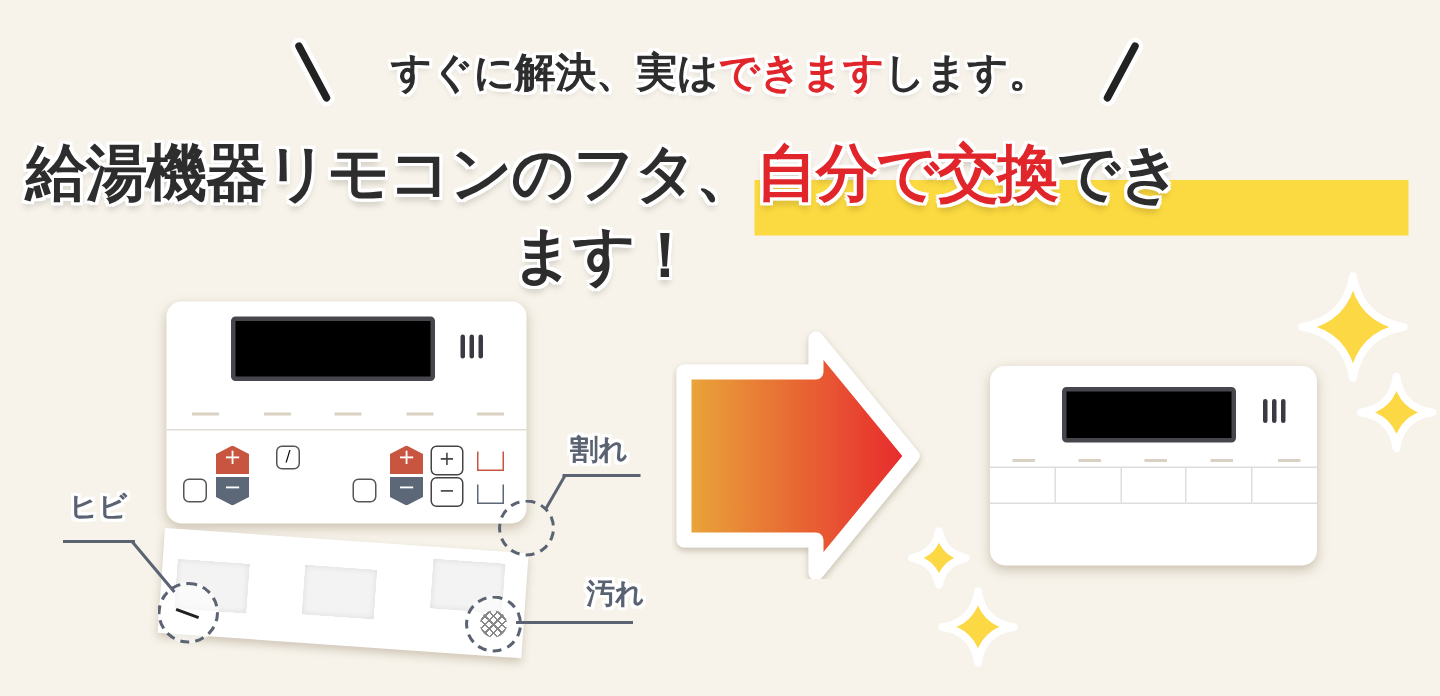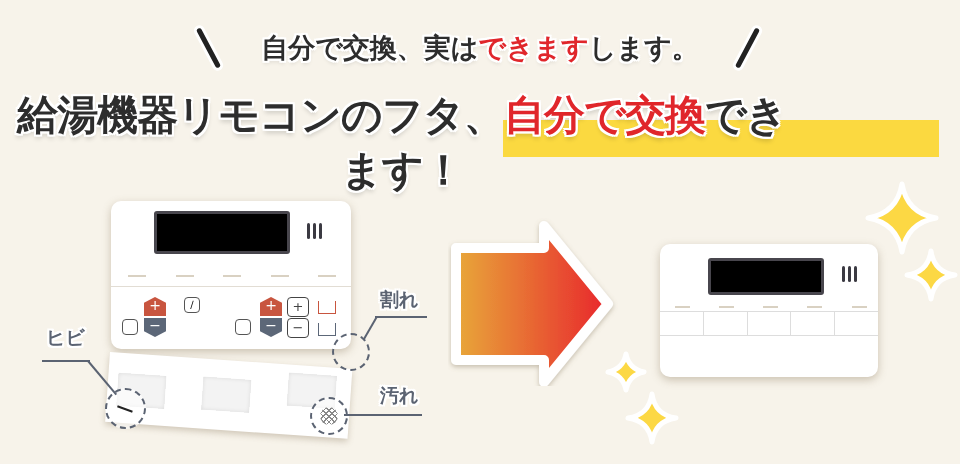--- a/index.html
+++ b/index.html
@@ -26,21 +26,21 @@
   .hexplus{background:#c8553f;color:#fff;font-size:14px;text-align:center;line-height:16px;clip-path:polygon(50% 0,100% 30%,100% 100%,0 100%,0 30%);}
   .hexminus{background:#5c6778;color:#fff;font-size:14px;text-align:center;line-height:14px;clip-path:polygon(0 0,100% 0,100% 70%,50% 100%,0 70%);}
   .tray{border:1.5px solid #666;}
 </style>
 </head>
 <body>
 
 <div class="abs slash" style="left:206px;transform:rotate(-28deg);"></div>
 <div class="abs slash" style="left:745px;transform:rotate(28deg);"></div>
 <div class="abs sub">
-  <span>自分で交換、実は</span><span class="red">できます</span><span>します。</span>
+  <span>すぐに解決、実は</span><span class="red">できます</span><span>します。</span>
 </div>
 <div class="abs title-band"></div>
 <div class="abs title">
   <span>給湯機器リモコンのフタ、</span><span class="red">自分で交換</span><span>できます！</span>
 </div>
 
 <div class="abs remote" style="left:111px;top:201px;width:240px;height:148px;">
   <div class="abs lcd" style="left:43px;top:10px;width:130px;height:37px;"></div>
   <div class="abs bars" style="left:196px;top:22px;">
       <span></span>
@@ -83,21 +83,21 @@
 </div>
 
 <div class="abs label" style="left:46px;top:325px;">ヒビ</div>
 <div class="abs leader" style="left:42px;top:360px;width:48px;"></div>
 <div class="abs leader" style="left:88px;top:360px;width:44px;transform:rotate(50deg);transform-origin:left center;"></div>
 
 <div class="abs label" style="left:380px;top:287px;">割れ</div>
 <div class="abs leader" style="left:375px;top:316px;width:52px;"></div>
 <div class="abs leader" style="left:364px;top:338px;width:26px;transform:rotate(-60deg);transform-origin:left center;"></div>
 
-<div class="abs label" style="left:380px;top:383px;">汚れ</div>
+<div class="abs label" style="left:391px;top:383px;">汚れ</div>
 <div class="abs leader" style="left:344px;top:414px;width:78px;"></div>
 
 <svg class="abs" style="left:448px;top:218px;" width="170" height="168" viewBox="0 0 170 168">
   <defs>
     <linearGradient id="ag" x1="0" x2="1" y1="0" y2="0">
       <stop offset="0" stop-color="#e8a83a"></stop>
       <stop offset="1" stop-color="#e8262c"></stop>
     </linearGradient>
     <filter id="sh" x="-10%" y="-10%" width="130%" height="130%">
         <feDropShadow dx="0" dy="2" stdDeviation="2.5" flood-color="#8a7a60" flood-opacity=".45"></feDropShadow>

